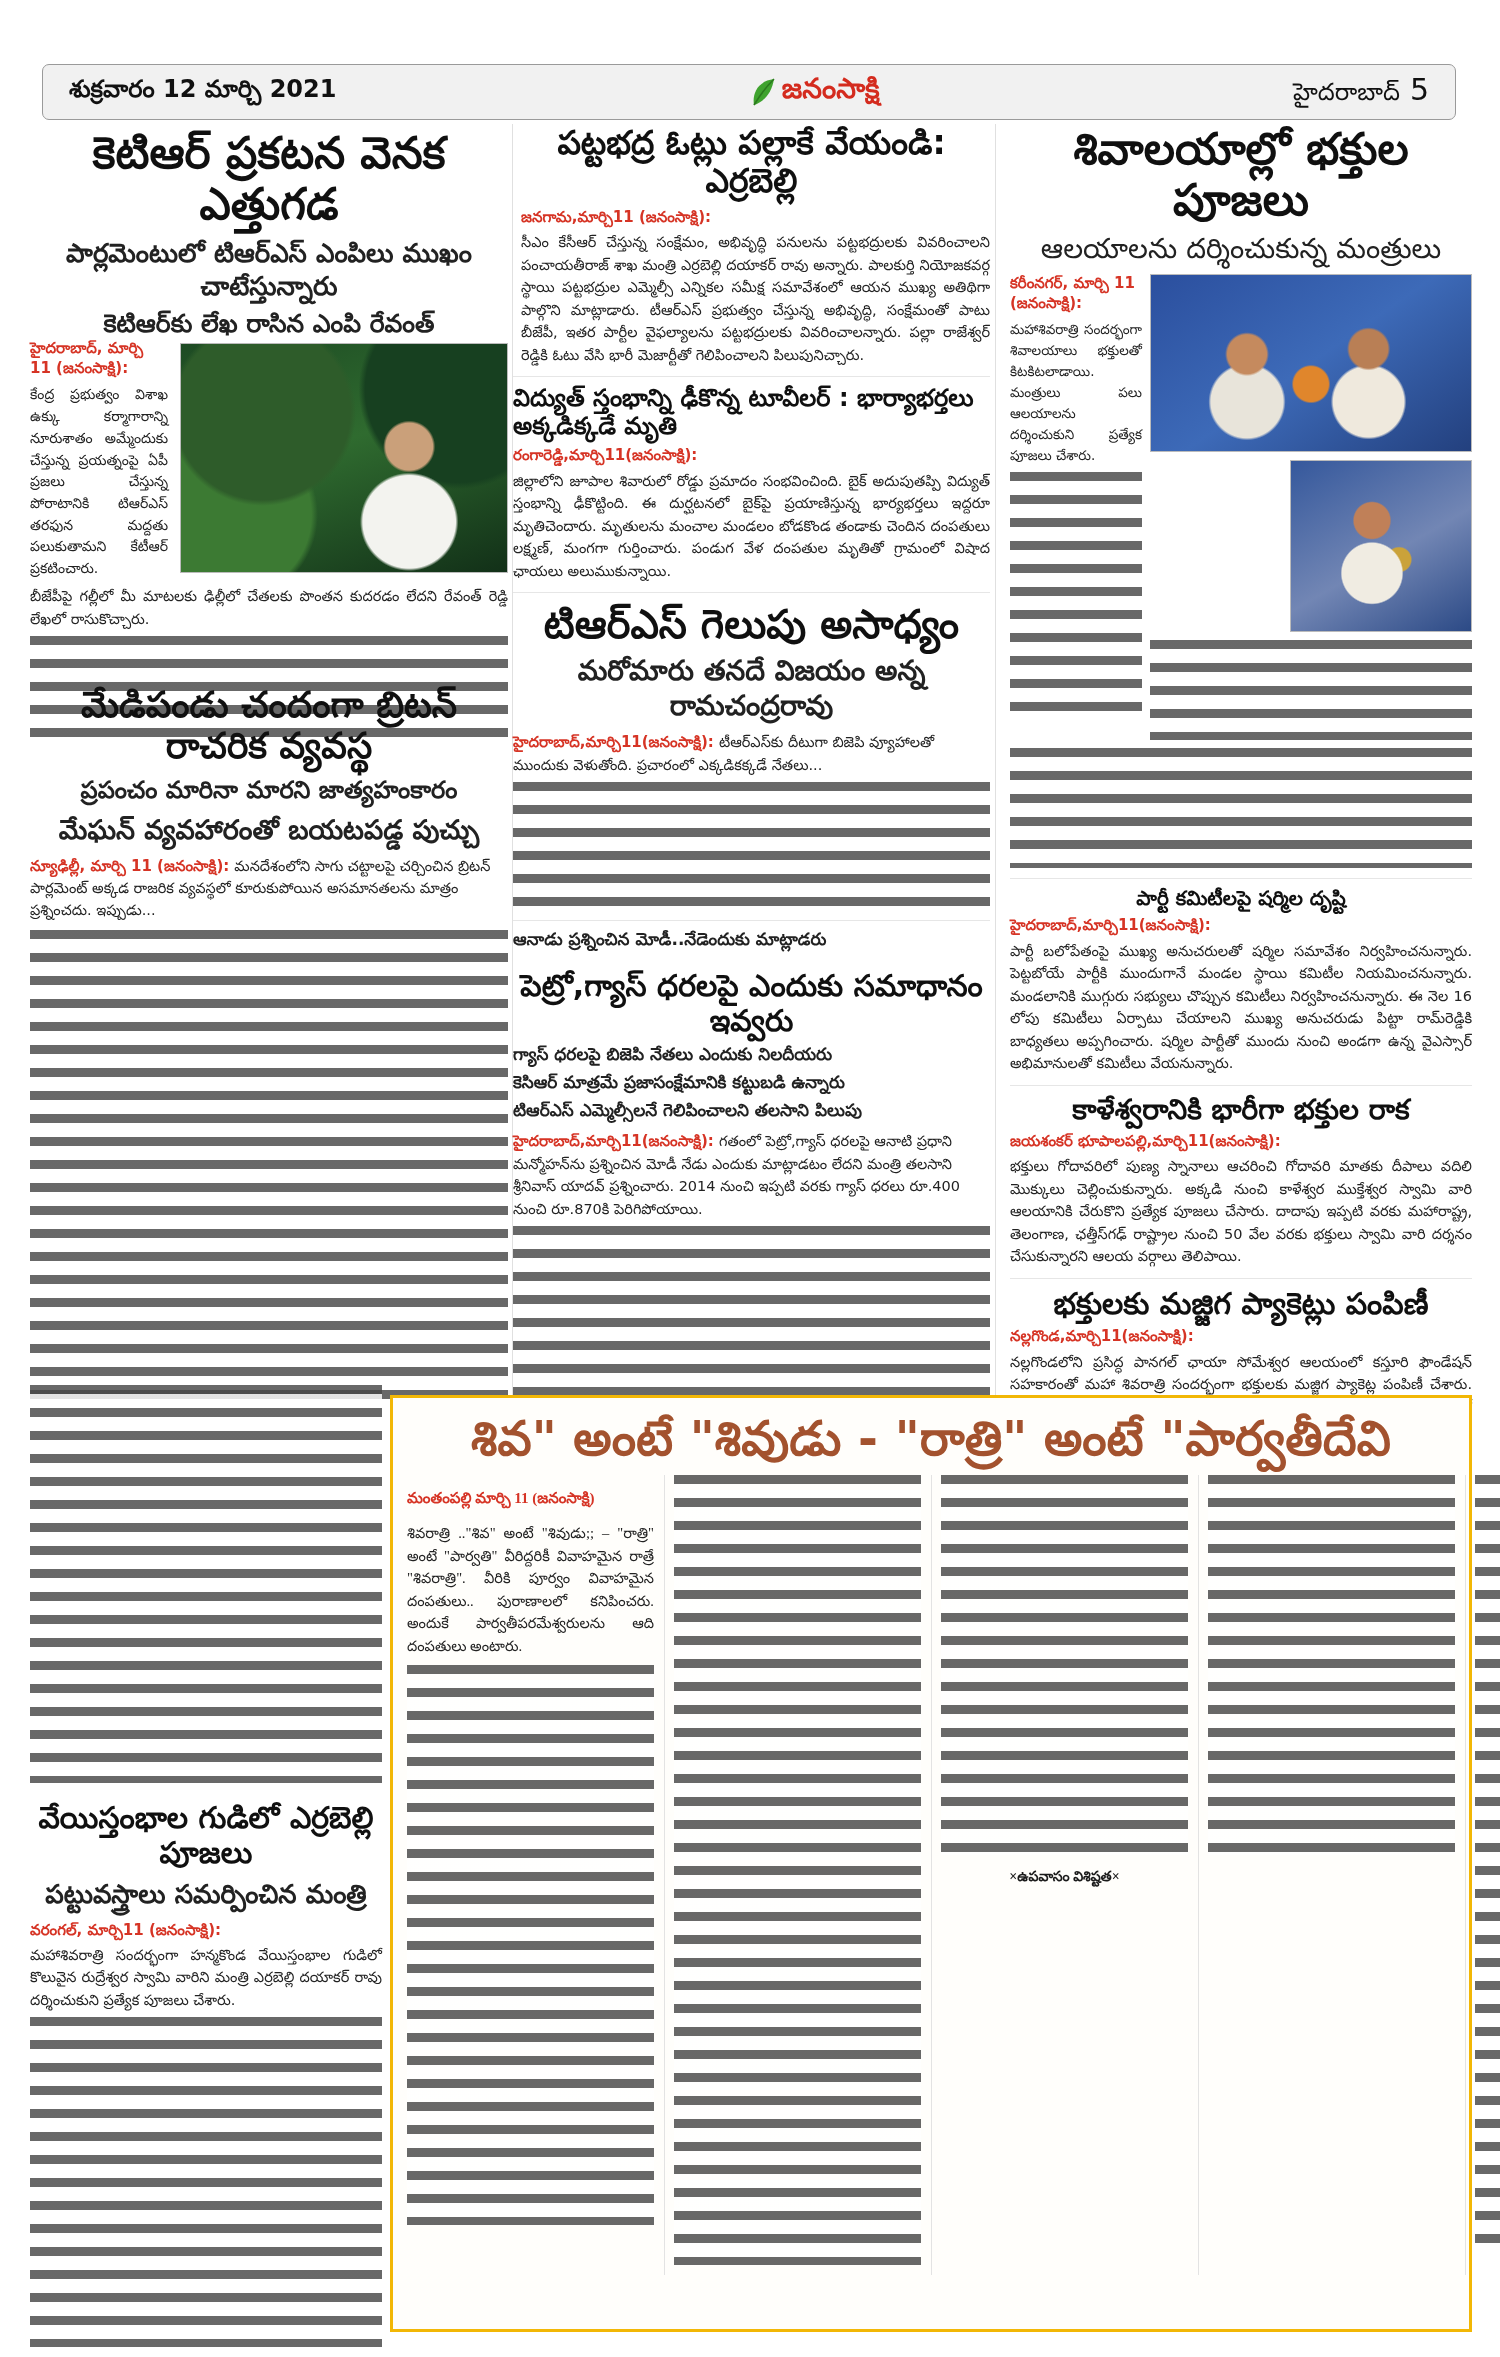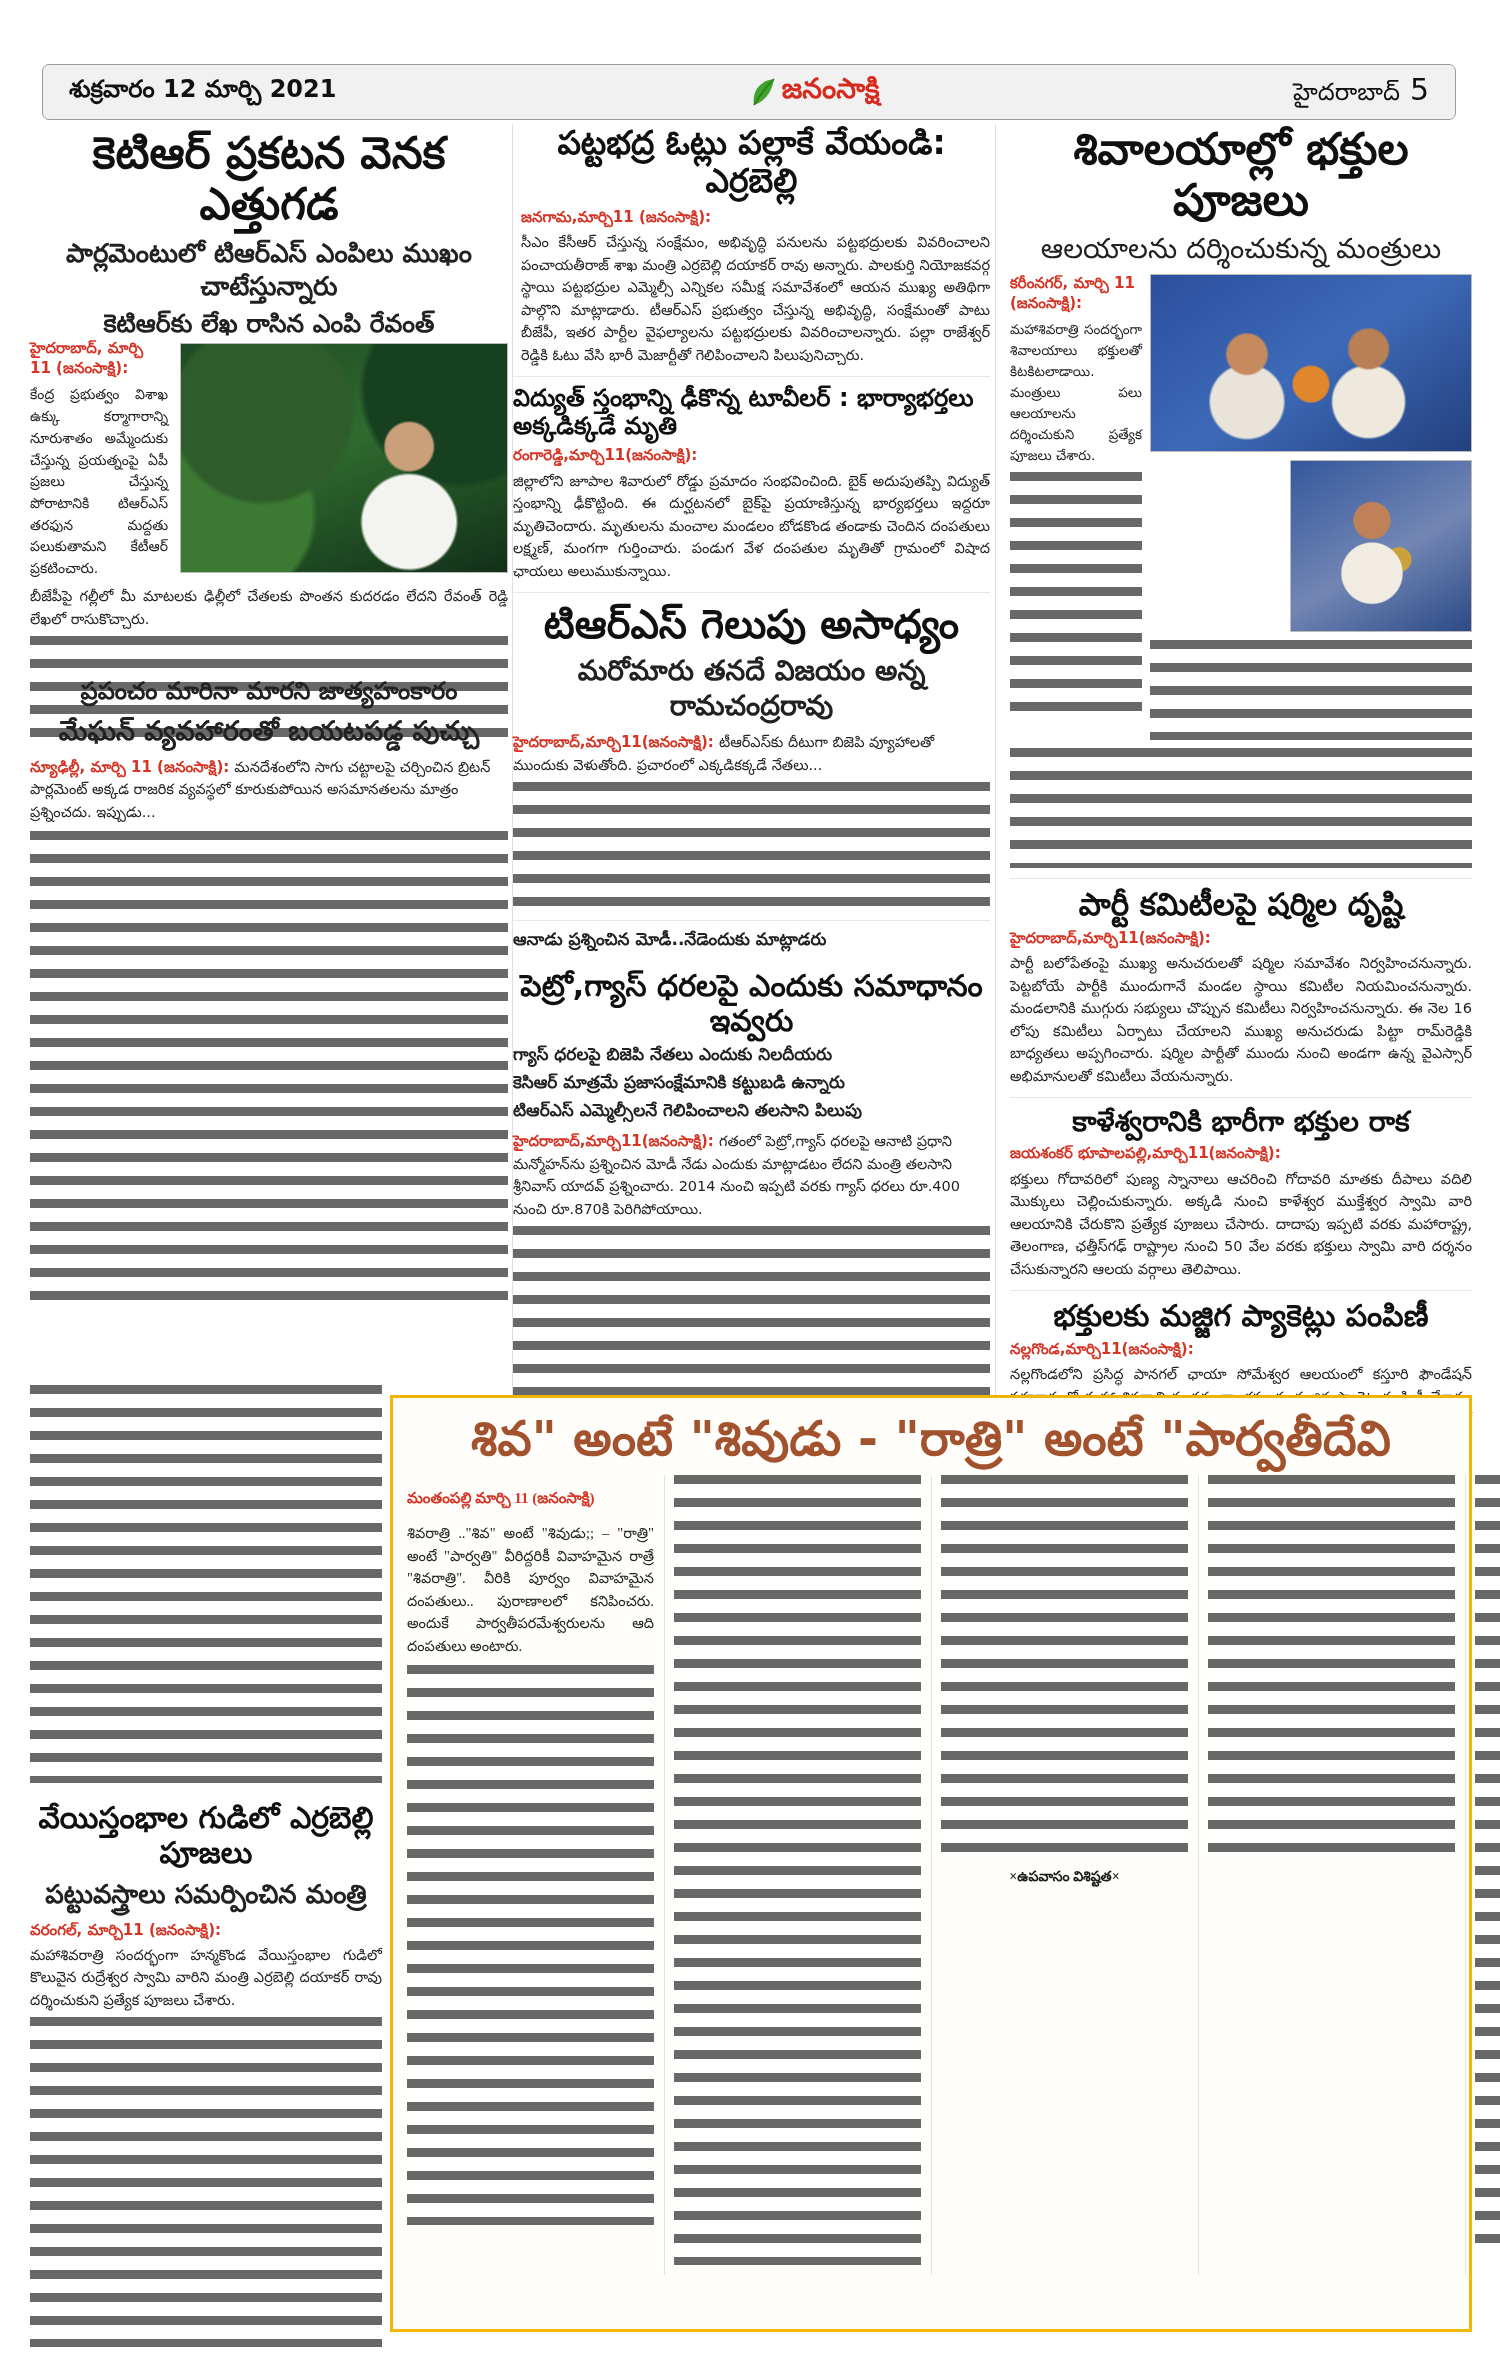--- a/index.html
+++ b/index.html
@@ -100,20 +100,21 @@
       <div class="dateline">హైదరాబాద్, మార్చి 11 (జనంసాక్షి):</div>
       <div class="body-txt" style="margin-top:6px;font-size:14px;">కేంద్ర ప్రభుత్వం విశాఖ ఉక్కు కర్మాగారాన్ని నూరుశాతం అమ్మేందుకు చేస్తున్న ప్రయత్నంపై ఏపీ ప్రజలు చేస్తున్న పోరాటానికి టిఆర్ఎస్ తరఫున మద్దతు పలుకుతామని కేటీఆర్ ప్రకటించారు.</div>
     </div>
     <div class="photo photo-foliage abs" style="right:0;top:4px;width:328px;height:230px;"></div>
   </div>
   <div class="body-txt" style="margin-top:8px;">బీజేపీపై గల్లీలో మీ మాటలకు ఢిల్లీలో చేతలకు పొంతన కుదరడం లేదని రేవంత్ రెడ్డి లేఖలో రాసుకొచ్చారు.</div>
   <div class="fill" style="height:104px;margin-top:6px;"></div>
 </div>
 
 <div class="abs" style="left:30px;top:668px;width:478px;">
+  <div class="hl" style="font-size:36px;margin-top:16px;">మేడిపండు చందంగా బ్రిటన్ రాచరిక వ్యవస్థ</div>
   <div class="sub" style="font-size:24px;margin-top:8px;">ప్రపంచం మారినా మారని జాత్యహంకారం</div>
   <div class="sub" style="font-size:27px;margin-top:8px;">మేఘన్ వ్యవహారంతో బయటపడ్డ పుచ్చు</div>
   <div style="margin-top:8px;">
     <span class="dateline">న్యూఢిల్లీ, మార్చి 11 (జనంసాక్షి):</span>
     <span class="body-txt">మనదేశంలోని సాగు చట్టాలపై చర్చించిన బ్రిటన్ పార్లమెంట్ అక్కడ రాజరిక వ్యవస్థలో కూరుకుపోయిన అసమానతలను మాత్రం ప్రశ్నించదు. ఇప్పుడు...</span>
   </div>
   <div class="fill" style="height:478px;margin-top:8px;"></div>
 </div>
 
 <div class="abs" style="left:30px;top:1385px;width:352px;">
@@ -189,21 +190,21 @@
       <div class="photo photo-temple1 abs" style="right:0;top:0;width:322px;height:178px;"></div>
       <div class="photo photo-temple2 abs" style="right:0;top:186px;width:182px;height:172px;"></div>
       <div class="fill abs" style="left:140px;top:366px;right:0;height:100px;"></div>
     </div>
     <div class="fill" style="height:120px;margin-top:4px;"></div>
   </div>
 
   <div class="hr-light" style="margin:10px 0 8px 0;"></div>
 
   <div>
-    <div class="hl" style="font-size:31px;">పార్టీ కమిటీలపై షర్మిల దృష్టి</div>
+    <div class="hl" style="font-size:20px;">పార్టీ కమిటీలపై షర్మిల దృష్టి</div>
     <div style="margin-top:6px;">
       <div class="dateline">హైదరాబాద్,మార్చి11(జనంసాక్షి):</div>
       <div class="body-txt" style="margin-top:4px;">పార్టీ బలోపేతంపై ముఖ్య అనుచరులతో షర్మిల సమావేశం నిర్వహించనున్నారు. పెట్టబోయే పార్టీకి ముందుగానే మండల స్థాయి కమిటీల నియమించనున్నారు. మండలానికి ముగ్గురు సభ్యులు చొప్పున కమిటీలు నిర్వహించనున్నారు. ఈ నెల 16 లోపు కమిటీలు ఏర్పాటు చేయాలని ముఖ్య అనుచరుడు పిట్టా రామ్‌రెడ్డికి బాధ్యతలు అప్పగించారు. షర్మిల పార్టీతో ముందు నుంచి అండగా ఉన్న వైఎస్సార్ అభిమానులతో కమిటీలు వేయనున్నారు.</div>
     </div>
   </div>
 
   <div class="hr-light" style="margin:10px 0 8px 0;"></div>
 
   <div>
     <div class="hl" style="font-size:28px;">కాళేశ్వరానికి భారీగా భక్తుల రాక</div>

